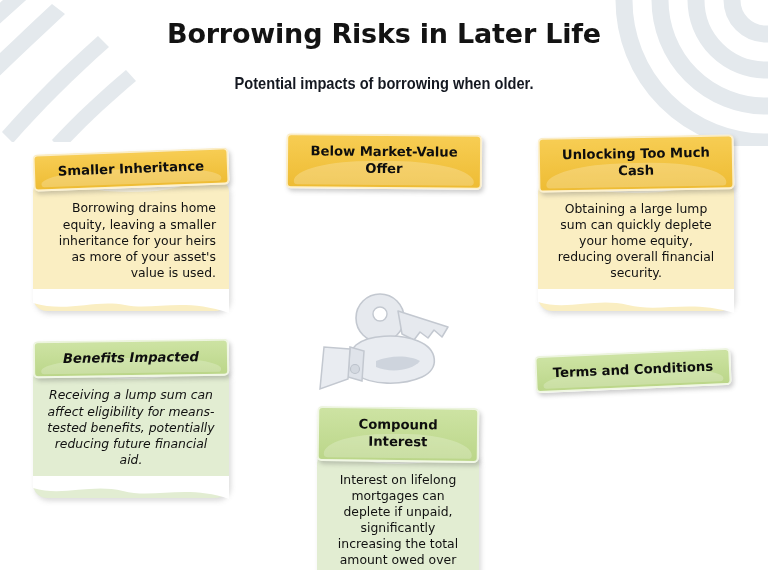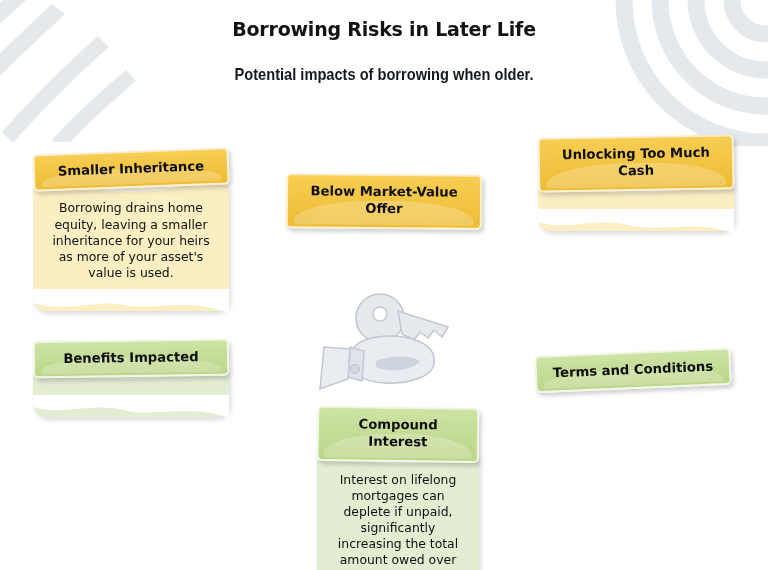--- a/index.html
+++ b/index.html
@@ -32,21 +32,21 @@
 
   
   .head {
     position: absolute;
     top: 0; left: 0; right: 0;
     text-align: center;
     padding-top: 18px;
   }
   .title {
     font-family: "DejaVu Sans", sans-serif;
-    font-size: 19px;
+    font-size: 27px;
     font-weight: bold;
     letter-spacing: -0.2px;
     color: #131313;
   }
   .subtitle {
     margin-top: 25px;
     font-family: "Liberation Sans Narrow", "Liberation Sans", sans-serif;
     font-size: 17px;
     font-weight: bold;
     color: #141821;
@@ -121,29 +121,29 @@
   .theme-green .card-header {
     background: linear-gradient(#cde3a3, #bbd689);
   }
   .theme-green .card-body {
     background: #e2edd2;
   }
 
   
   #card-0 { left: 33px;  top: 151px; }
   #card-0 .card-header { transform: rotate(-2.1deg); }
-  #card-0 .card-body   { margin-top: -7px; }
-
-  #card-1 { left: 286px; top: 134px; margin-top: 40px; }
+  #card-0 .card-body   { margin-top: -7px; text-align: right; }
+
+  #card-1 { left: 286px; top: 134px; }
   #card-1 .card-header { transform: rotate(0.5deg); }
 
   #card-2 { left: 538px; top: 136px; }
   #card-2 .card-header { transform: rotate(-1.0deg); }
 
-  #card-3 { left: 33px;  top: 340px; }
+  #card-3 { left: 33px;  top: 340px; font-style: italic; }
   #card-3 .card-header { transform: rotate(-0.8deg); }
 
   #card-4 { left: 283px; top: 407px; padding-left: 34px; }
   #card-4 .card-header { transform: rotate(0.7deg); }
 
   #card-5 { left: 535px; top: 352px; }
   #card-5 .card-header { transform: rotate(-2.4deg); }
 
   
   .center-art {
@@ -220,33 +220,35 @@
   </div>
 </div>
 
 <div class="card theme-yellow" id="card-2">
   <div class="card-header">
     <div class="hdr-gloss"></div>
     <span class="hdr-text">Unlocking Too Much Cash</span>
   </div>
   <div class="card-body">
     <div class="body-top-notch"></div>
+    <span class="body-text">Obtaining a large lump sum can quickly deplete your home equity, reducing overall financial security.</span>
     <svg class="body-wave" viewBox="0 0 196 24" preserveAspectRatio="none">
       <path d="M0 0 L196 0 L196 24 C 152 10, 122 24, 90 16 C 58 8, 30 22, 0 13 Z" fill="#ffffff"></path>
     </svg>
   </div>
 </div>
 
 <div class="card theme-green" id="card-3">
   <div class="card-header">
     <div class="hdr-gloss"></div>
     <span class="hdr-text">Benefits Impacted</span>
   </div>
   <div class="card-body">
     <div class="body-top-notch"></div>
+    <span class="body-text">Receiving a lump sum can affect eligibility for means-tested benefits, potentially reducing future financial aid.</span>
     <svg class="body-wave" viewBox="0 0 196 24" preserveAspectRatio="none">
       <path d="M0 0 L196 0 L196 23 C 154 8, 120 23, 90 15 C 58 7, 30 21, 0 12 Z" fill="#ffffff"></path>
     </svg>
   </div>
 </div>
 
 <div class="card theme-green" id="card-4">
   <div class="card-header">
     <div class="hdr-gloss"></div>
     <span class="hdr-text">Compound Interest</span>

